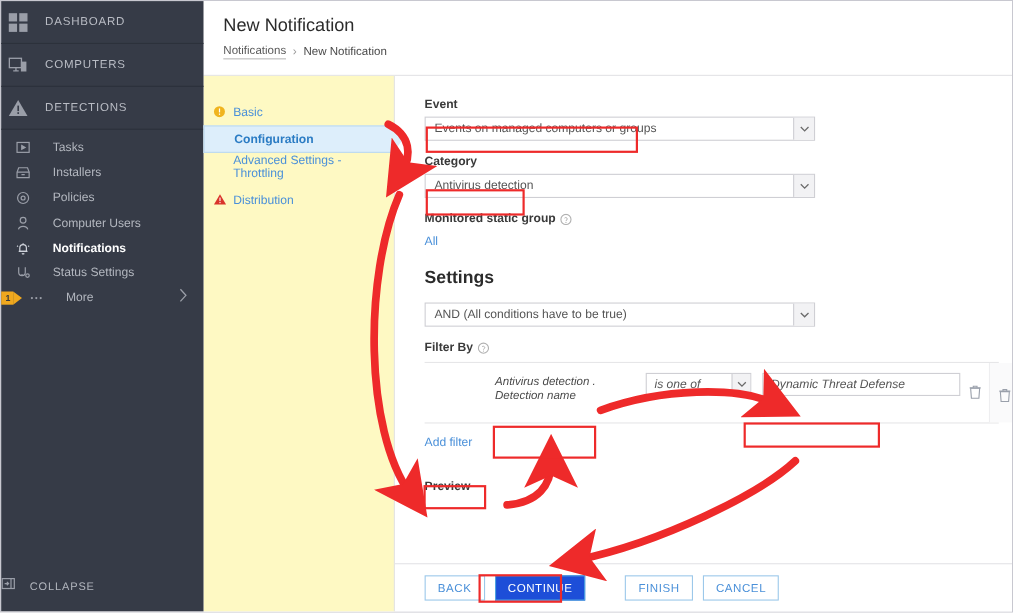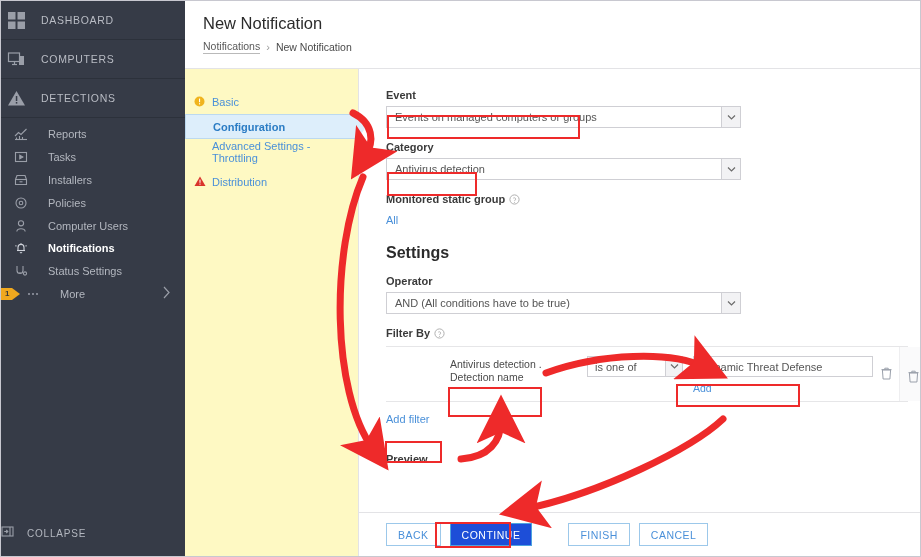--- a/index.html
+++ b/index.html
@@ -235,20 +235,21 @@
     border-bottom: 1px solid #e6e6e8;
     width: 522px;
     display: flex;
     min-height: 52px;
   }
   .filter-main {
     flex: 1 1 auto;
     display: flex;
     padding: 9px 0 7px 0;
     position: relative;
+    font-style: italic;
   }
   .filter-field-name {
     width: 137px;
     flex: 0 0 137px;
     margin-left: 64px;
     font-size: 10.5px;
     color: #4a4a4a;
     line-height: 13px;
     padding-top: 2px;
   }
@@ -384,30 +385,20 @@
             <path d="M9.5 2 L18 16.5 L1 16.5 Z" fill="#9a9ea8"></path>
             <rect x="8.8" y="7" width="1.5" height="5" fill="#363b47"></rect>
             <rect x="8.8" y="13" width="1.5" height="1.6" fill="#363b47"></rect>
           </svg>
       </span>
       <span class="lbl">DETECTIONS</span>
     </div>
 
     <div class="nav-sep"></div>
 
-    <div class="nav-item">
-      <span class="ic">
-        <svg width="14" height="14" viewBox="0 0 14 14" fill="none" stroke="#9a9ea8" stroke-width="1.1">
-            <path d="M1 9 L4.5 5.5 L7 7.5 L12.5 2"></path>
-            <path d="M1 12.5h12"></path>
-            <path d="M2.5 10.5v2M5.5 9v3.5M8.5 10v2.5"></path>
-          </svg>
-      </span>
-      <span class="lbl">Reports</span>
-    </div>
 
     <div class="nav-item">
       <span class="ic">
         <svg width="14" height="14" viewBox="0 0 14 14" fill="none" stroke="#9a9ea8" stroke-width="1.1">
             <rect x="1.5" y="2.5" width="11" height="9"></rect>
             <path d="M5.8 5.3 L8.8 7 L5.8 8.7 Z" fill="#9a9ea8"></path>
           </svg>
       </span>
       <span class="lbl">Tasks</span>
     </div>
@@ -584,21 +575,20 @@
                     <circle cx="5.5" cy="8.2" r=".55" fill="#b0b0b0" stroke="none"></circle>
                   </svg>
               </span>
             </div>
             <div class="link" style="margin-top:9px">All</div>
           </div>
 
           <div class="sec-title">Settings</div>
 
           <div class="fld-block">
-            <div class="fld-label">Operator</div>
             <div class="select">
               <span>AND (All conditions have to be true)</span>
               <span class="arrow">
                 <svg width="9" height="7" viewBox="0 0 9 7" fill="none" stroke="#6b6b6b" stroke-width="1.2">
                     <path d="M1 1.5 L4.5 5 L8 1.5"></path>
                   </svg>
               </span>
             </div>
           </div>
 

